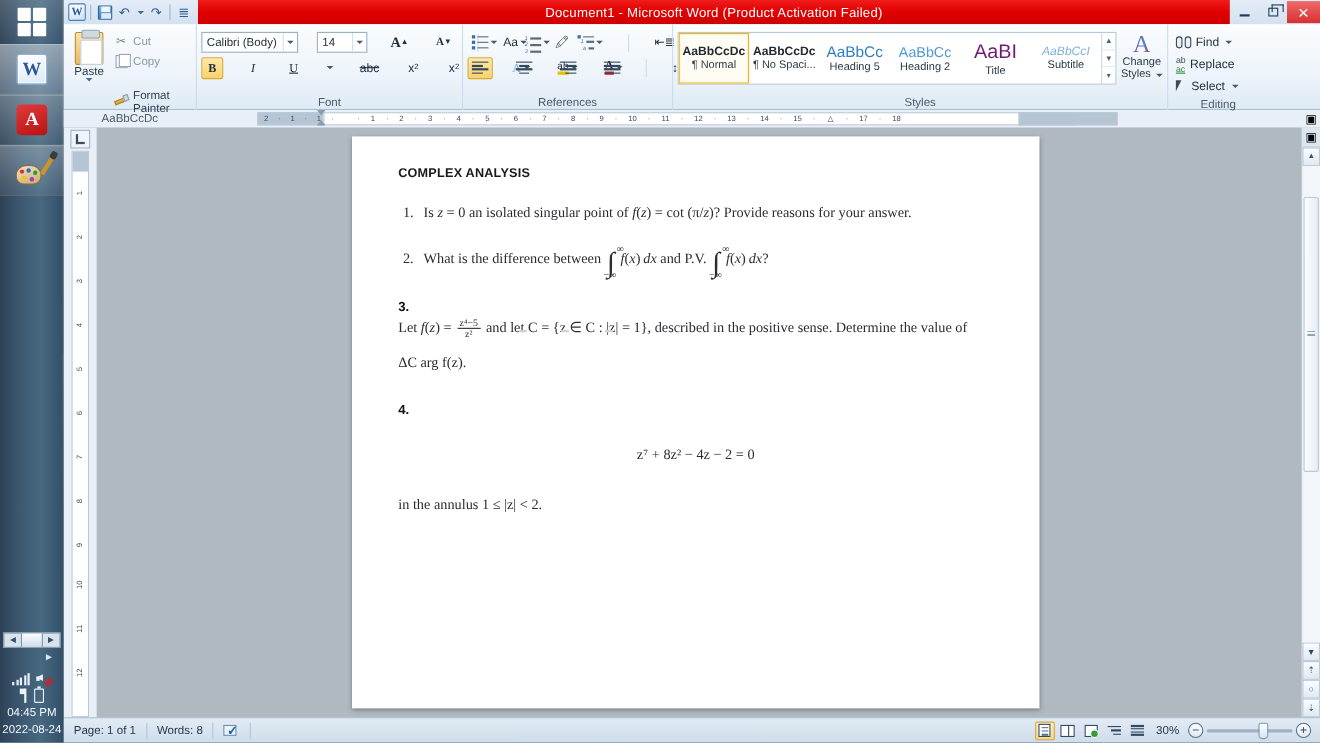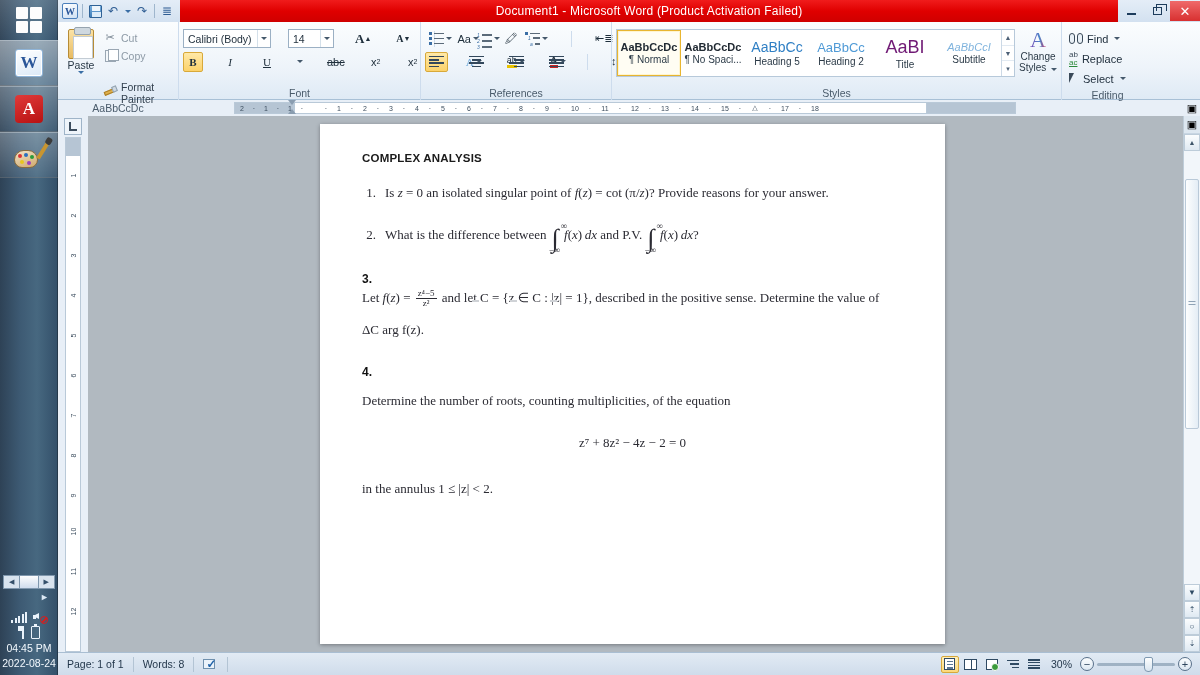--- a/index.html
+++ b/index.html
@@ -851,21 +851,20 @@
               <span>Let </span><i>f</i>(<i>z</i>) =
               <span class="frac">
                 <span class="num">z⁴−5</span>
                 <span class="den">z²</span>
               </span>
               <span> and let C = {z ∈ C : |z| = 1}, described in the positive sense.  Determine the value of</span>
               <div style="margin-top:8px">ΔC arg f(z).</div>
             </div>
 
             <div class="qlabel-bold">4.</div>
-            <div class="q4text mathblock">Determine the number of roots, counting multiplicities, of the equation</div>
             <div class="eqcenter mathblock">z⁷ + 8z² − 4z − 2 = 0</div>
             <div class="annulus mathblock">in the annulus 1 ≤ |z| &lt; 2.</div>
 
           </div>
         </div>
       </div>
 
       <div id="vscroll">
         <div class="vs-top-ico">▣</div>
         <div class="vs-arrow">▲</div>

